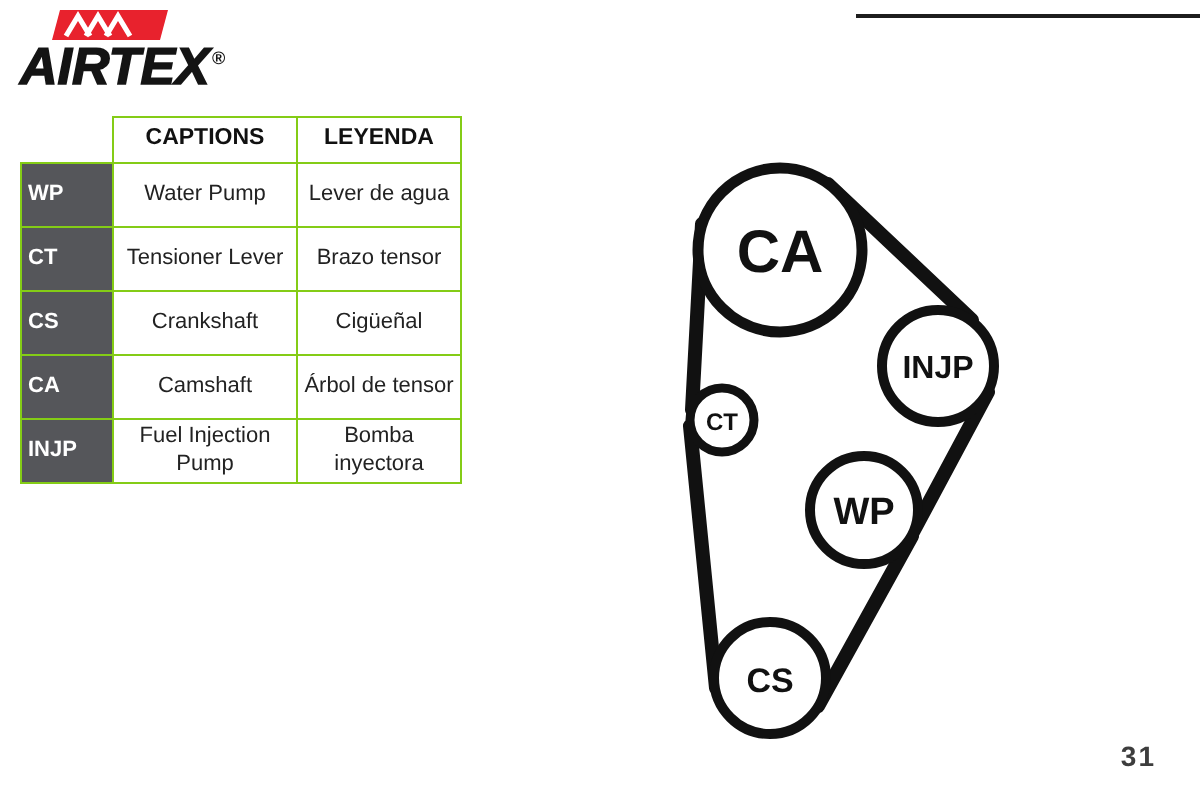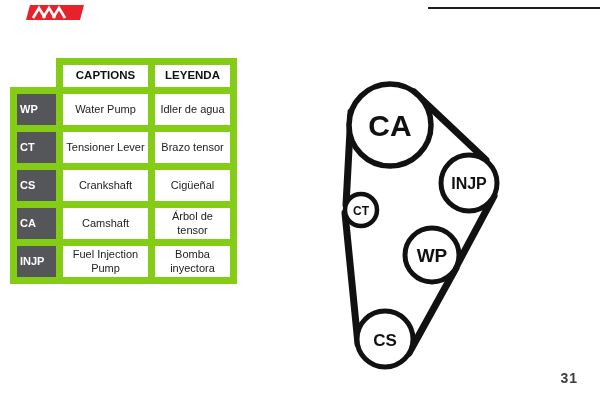--- a/index.html
+++ b/index.html
@@ -20,21 +20,21 @@
   }
   .brand .reg{font-size:9px;-webkit-text-stroke:0;vertical-align:super;margin-left:1px;}
   
   .top-rule{position:absolute;top:7px;left:428px;right:0;height:2px;background:#1d1d1d;}
   
   table.legend{
     position:absolute;left:10px;top:58px;
     border-collapse:collapse;table-layout:fixed;
   }
   table.legend th,table.legend td{
-    border:7px solid #84cc16;
+    border:1px solid #84cc16;
     font-size:11px;line-height:1.2;
     padding:2px 3px;vertical-align:middle;
   }
   table.legend .corner{border:none;background:#fff;}
   table.legend thead th{font-weight:bold;font-size:11.5px;text-align:center;height:18px;}
   col.c-code{width:46px;}
   col.c-cap{width:92px;}
   col.c-ley{width:82px;}
   th.code{
     background:#55565a;color:#fff;font-weight:bold;font-size:12px;
@@ -54,20 +54,21 @@
   }
 </style>
 </head>
 <body>
 
 <div class="logo">
   <svg class="flag" width="58" height="16" viewBox="0 0 58 16">
     <polygon points="4,0 58,0 54,15 0,15" fill="#e8222d"></polygon>
     <path d="M7,13 L13,3 L19,13 M17,13 L23,3 L29,13 M27,13 L33,3 L39,13" fill="none" stroke="#ffffff" stroke-width="2.6"></path>
   </svg>
+  <div class="brand"><span>AIRTEX</span><span class="reg">®</span></div>
 </div>
 
 <div class="top-rule"></div>
 
 <table class="legend">
   <colgroup>
       <col class="c-code">
       <col class="c-cap">
       <col class="c-ley">
     </colgroup>
@@ -75,21 +76,21 @@
     <tr>
       <th class="corner"></th>
       <th>CAPTIONS</th>
       <th>LEYENDA</th>
     </tr>
   </thead>
   <tbody>
     <tr>
       <th class="code">WP</th>
       <td class="cap">Water Pump</td>
-      <td class="ley">Idler de agua</td>
+      <td class="ley">Lever de agua</td>
     </tr>
     <tr>
       <th class="code">CT</th>
       <td class="cap">Tensioner Lever</td>
       <td class="ley">Brazo tensor</td>
     </tr>
     <tr>
       <th class="code">CS</th>
       <td class="cap">Crankshaft</td>
       <td class="ley">Cigüeñal</td>

